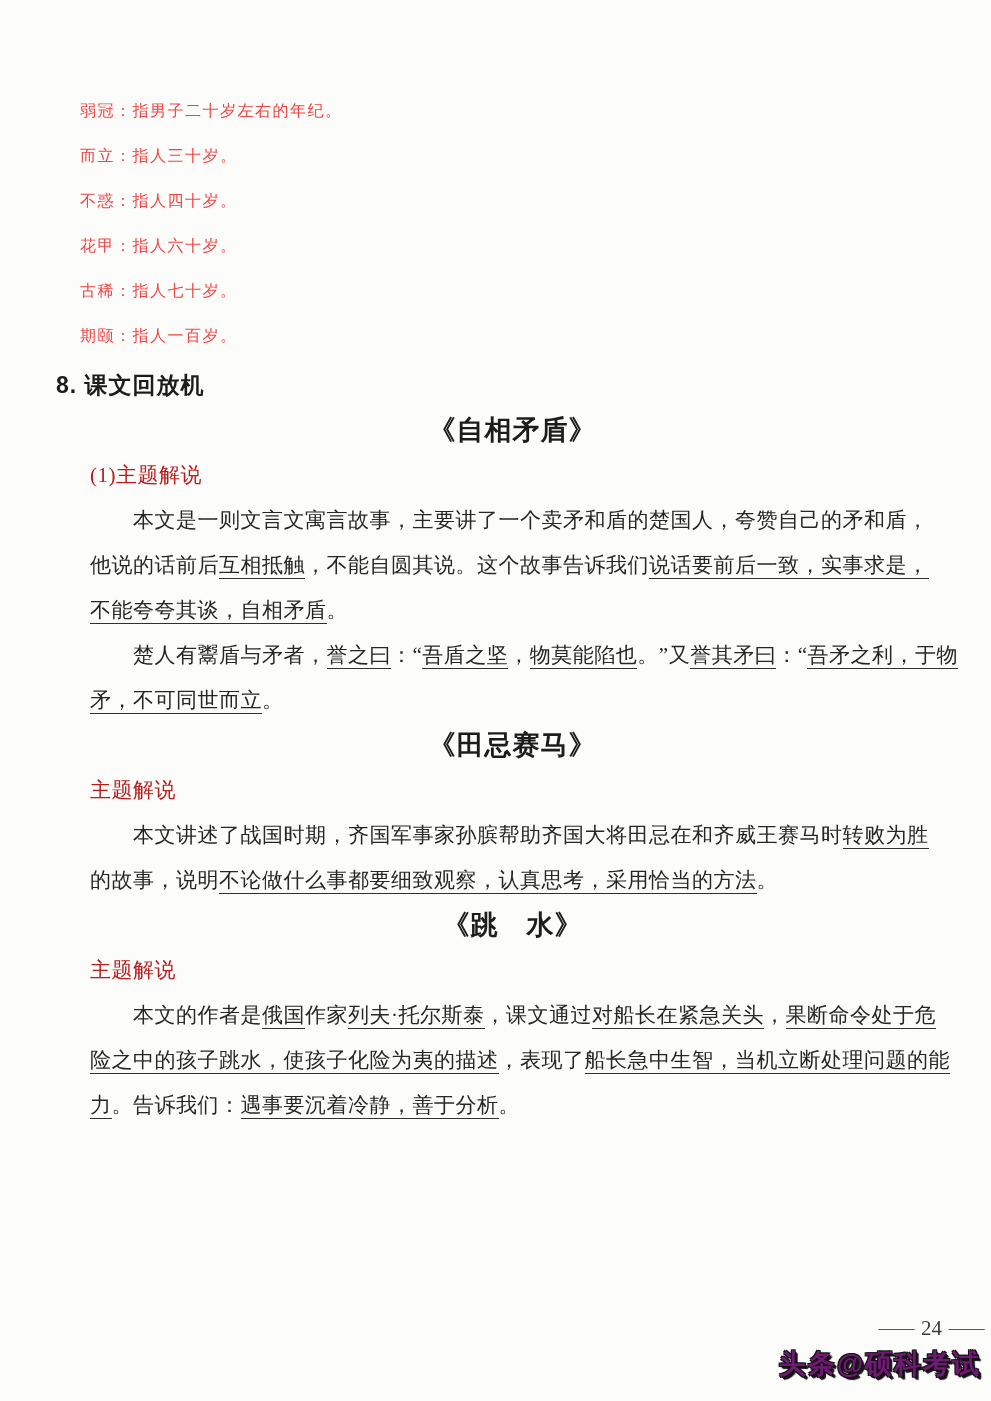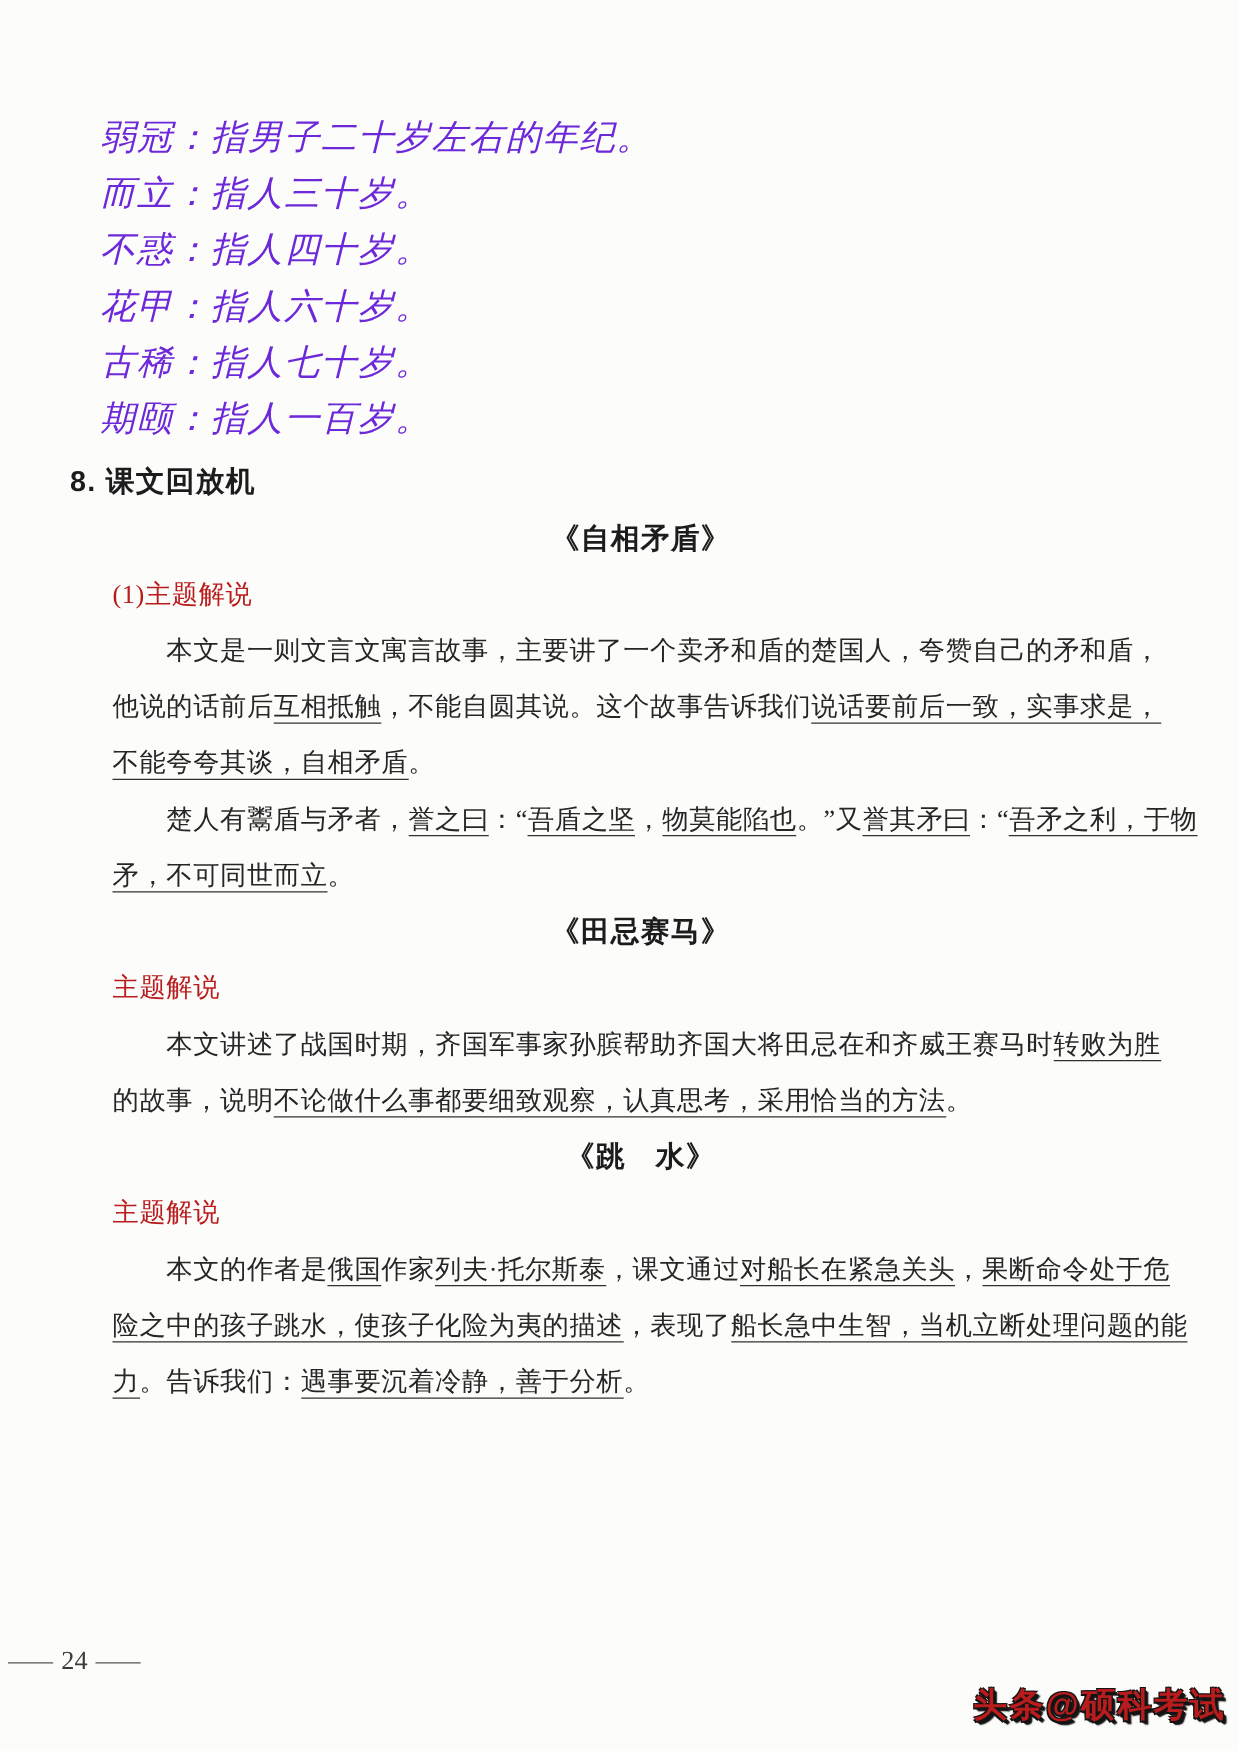--- a/index.html
+++ b/index.html
@@ -8,68 +8,67 @@
     width:991px;height:1401px;
     background:#fcfcfb;
     overflow:hidden;
     color:#262626;
     font-family:"Liberation Serif", serif;
   }
   
   .terms{position:absolute;top:88px;left:80px;}
   .term-line{
     height:45px;line-height:45px;
-    font-size:28px;letter-spacing:1.5px;
-    font-style:italic;
+    font-size:16px;letter-spacing:1.5px;
     font-family:"Liberation Serif", serif;
-    color:#6d28d9;
+    color:#ef4444;
     white-space:nowrap;
   }
   
   .sec-heading{
     position:absolute;top:362px;left:56px;
     height:46px;line-height:46px;
     font-family:"Liberation Sans", sans-serif;
     font-weight:bold;font-size:23px;color:#1c1c1c;
     letter-spacing:1px;white-space:nowrap;
   }
   
   .blocks{position:absolute;top:408px;left:90px;width:845px;}
   .block-title{
     height:45px;line-height:45px;
     text-align:center;
     font-family:"Liberation Sans", sans-serif;
-    font-weight:bold;font-size:23px;color:#1c1c1c;
+    font-weight:bold;font-size:27px;color:#1c1c1c;
     letter-spacing:1px;
   }
   .block-label{
     height:45px;line-height:45px;
     font-size:21px;letter-spacing:0.5px;
     color:#b91c1c;white-space:nowrap;
   }
   .line{
     height:45px;line-height:45px;
     font-size:21px;letter-spacing:0.5px;
     color:#262626;white-space:nowrap;
   }
   .line.indent{padding-left:43px;}
   .u{border-bottom:1.5px solid #303030;padding-bottom:1px;}
   
   .footer{
     position:absolute;top:1316px;left:0;width:100%;
-    text-align:left;font-size:21px;color:#3c3c3c;
+    text-align:right;font-size:21px;color:#3c3c3c;
     font-family:"Liberation Serif", serif;
   }
   .footer .dash{display:inline-block;transform:scaleX(1.7);margin:0 14px;color:#555;}
   
   .watermark{
     position:absolute;top:1346px;right:10px;
     font-family:"Liberation Sans", sans-serif;
     font-weight:bold;font-size:27px;letter-spacing:2px;
-    color:#b91c1c;
+    color:#701a75;
     text-shadow:
       -1px -1px 0 #141414, 1px -1px 0 #141414,
       -1px 1px 0 #141414, 1px 1px 0 #141414,
       2px 2px 0 #141414, 3px 3px 1px #141414;
     white-space:nowrap;
   }
 </style>
 </head>
 <body>
 

